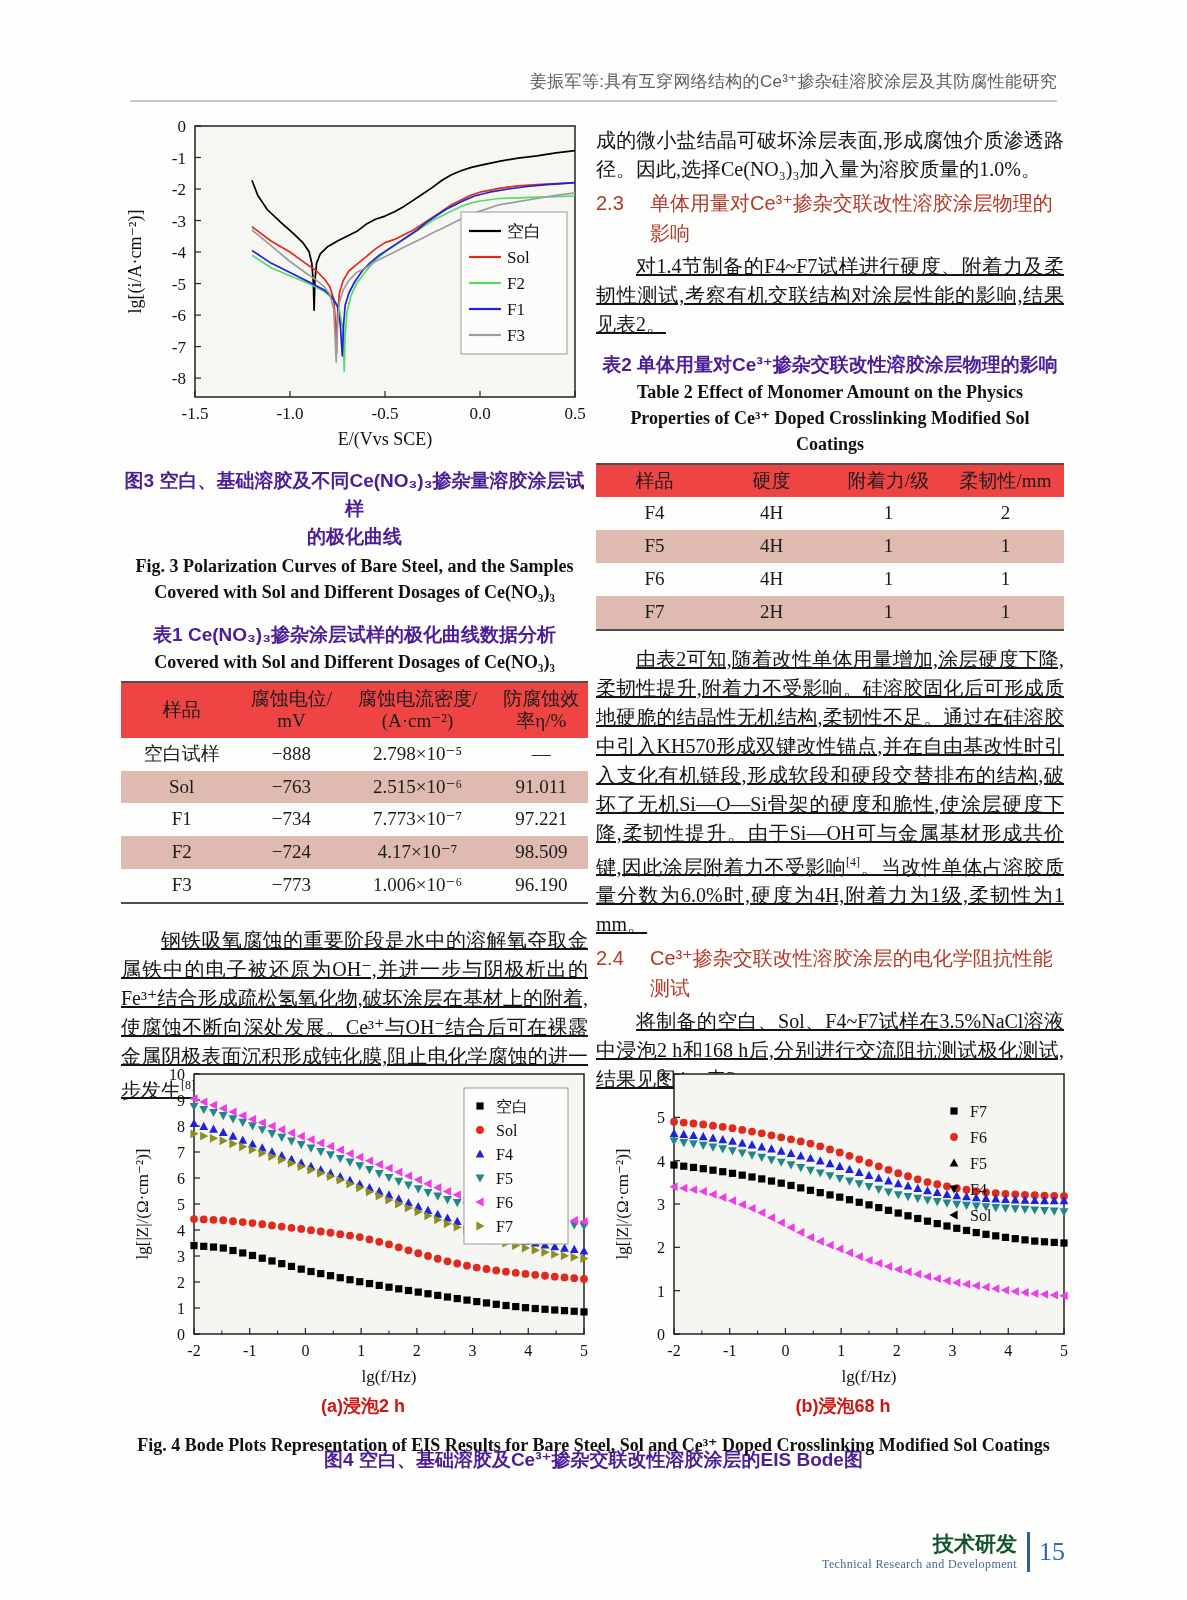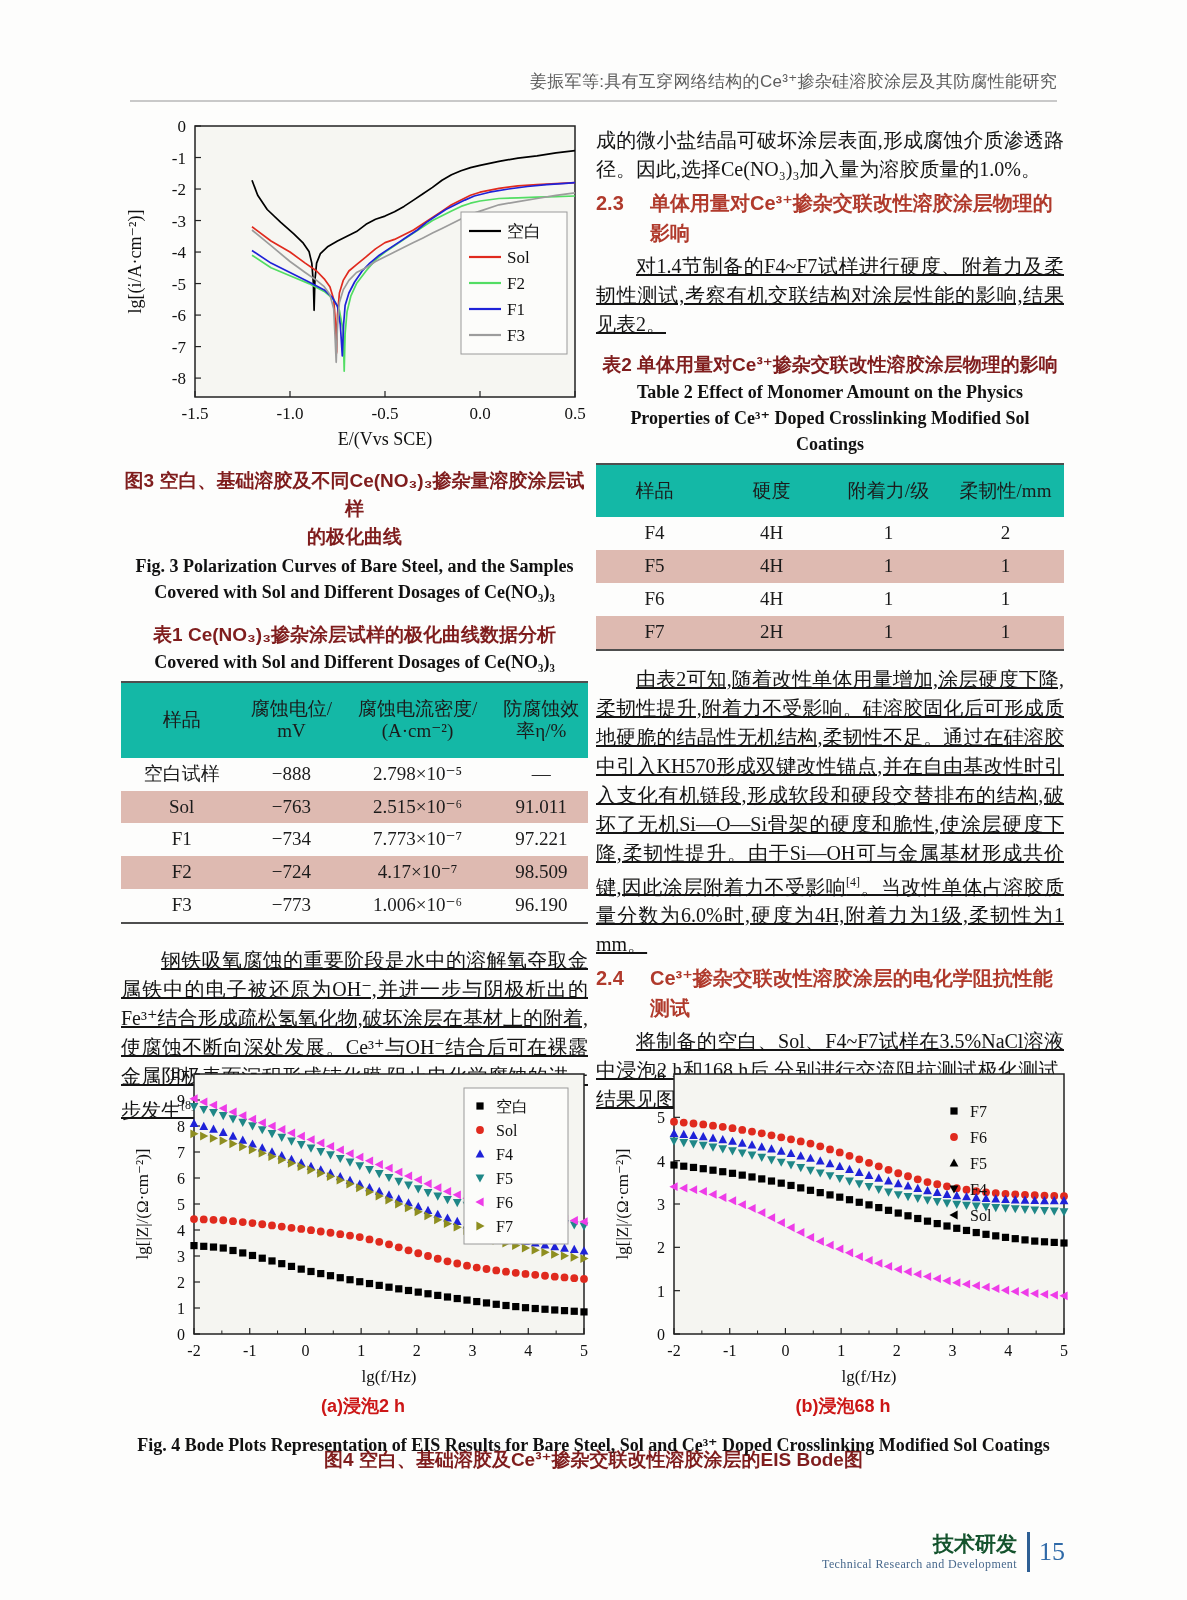--- a/index.html
+++ b/index.html
@@ -13,33 +13,33 @@
     font-family:"Liberation Sans","DejaVu Sans",sans-serif; letter-spacing:.3px; }
   .hdr-rule { position:absolute; top:100px; left:130px; width:927px; border-top:2px solid #c9c9c9; }
 
   #left-col  { position:absolute; left:121px; top:114px; width:467px; }
   #right-col { position:absolute; left:596px; top:126px; width:468px; }
 
   .para { font-size:20px; line-height:29px; text-align:justify; color:#141414; }
   .para.indent { text-indent:2em;text-decoration:underline; }
   .para sup { font-size:12px; }
 
-  .sec-head { display:flex; color:#b03a2c; font-weight:bold;
+  .sec-head { display:flex; color:#b03a2c; font-weight:normal;
     font-family:"Liberation Sans","DejaVu Sans",sans-serif;
     font-size:20px; line-height:30px; margin:4px 0 4px 0; }
   .sec-head .num { flex:0 0 54px; }
   .sec-head .txt { flex:1; }
 
   .cap-cn { font-family:"Liberation Sans","DejaVu Sans",sans-serif; font-weight:bold;
-    font-size:19px; line-height:28px; text-align:center; color:#7f1d1d; }
+    font-size:19px; line-height:28px; text-align:center; color:#4c1d95; }
   .cap-en { font-weight:bold; font-size:18px; line-height:26px; text-align:center; color:#111; }
 
   table.ptable { width:100%; border-collapse:collapse; border-top:2px solid #4e4e4e;
     border-bottom:2px solid #4e4e4e; font-size:19px; }
-  table.ptable th { background:#14b8a6; font-weight:normal; padding:15px 2px;
+  table.ptable th { background:#ef4444; font-weight:normal; padding:5px 2px;
     white-space:pre-line; line-height:1.18; text-align:center; }
   table.ptable td { text-align:center; padding:5px 2px; line-height:1.2; }
   table.ptable tr.alt td { background:#debab1; }
 
   #figures { position:absolute; left:0; top:1062px; width:1187px; }
   .chart-a { position:absolute; left:128px; top:0; }
   .chart-b { position:absolute; left:608px; top:0; }
   .sub-cap { position:absolute; top:332px; width:470px; text-align:center;
     color:#cc1616; font-family:"Liberation Sans","DejaVu Sans",sans-serif;
     font-size:18px; font-weight:bold; }

